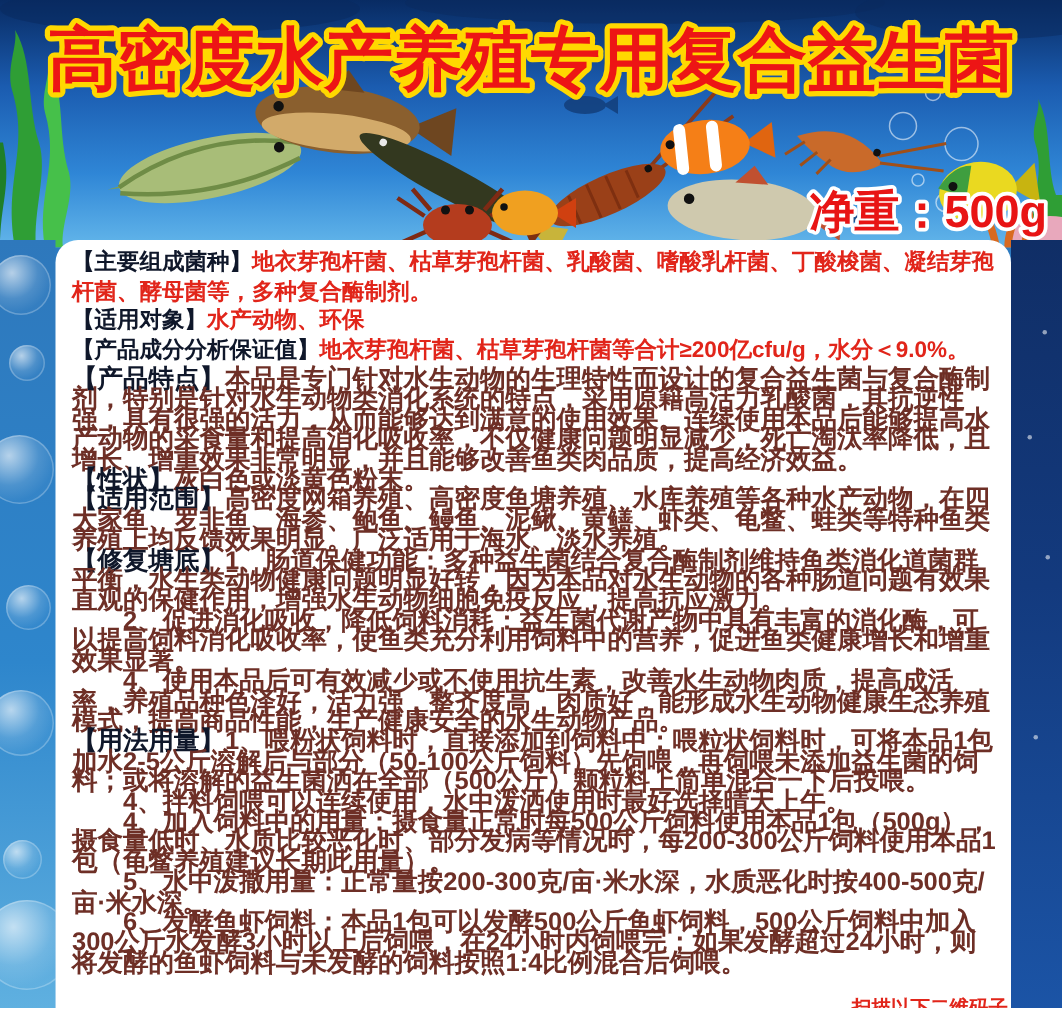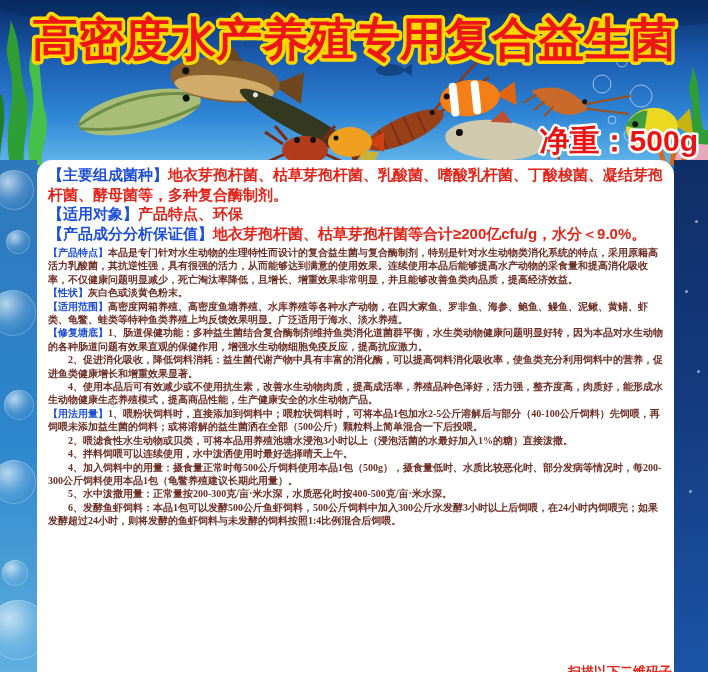--- a/index.html
+++ b/index.html
@@ -18,22 +18,22 @@
   .speck{position:absolute;width:3px;height:3px;border-radius:50%;background:rgba(255,255,255,.55);}
   
   .banner{position:absolute;left:0;top:0;width:708px;height:165px;}
   .title-svg{position:absolute;left:0;top:4px;}
   .netweight-svg{position:absolute;right:4px;top:120px;}
   
   .panel{position:absolute;left:37px;right:34px;top:160px;bottom:0;background:#ffffff;
         border-radius:15px 15px 0 0;padding:5px 8px 2px 11px;box-sizing:border-box;}
   .panel p{margin:0;}
   .big{font-size:15px;line-height:19.5px;color:#e1251a;font-weight:700;}
-  .b{font-size:10px;line-height:13.4px;color:#6e2f26;font-weight:600;font-family:Liberation Serif, serif;}
-  .lbl{color:#1d4ed8;font-weight:700;}
+  .b{font-size:17px;line-height:13.4px;color:#6e2f26;font-weight:600;}
+  .lbl{color:#0f172a;font-weight:700;}
   .ind{text-indent:2em;}
   .mt{margin-top:3px !important;}
   .spill{margin-right:-30px;}
   .footer-cut{position:absolute;right:36px;bottom:-9px;font-size:13px;font-weight:700;color:#e1251a;}
 </style>
 </head>
 <body>
 
 <div id="page">
 
@@ -176,33 +176,32 @@
   <div class="strip-right">
     <div class="speck" style="right:10px;top:60px;"></div>
     <div class="speck" style="right:20px;top:130px;"></div>
     <div class="speck" style="right:8px;top:210px;"></div>
     <div class="speck" style="right:16px;top:330px;"></div>
   </div>
 
   <div class="panel">
 
     <p class="big"><span class="lbl">【主要组成菌种】</span><span>地衣芽孢杆菌、枯草芽孢杆菌、乳酸菌、嗜酸乳杆菌、丁酸梭菌、凝结芽孢杆菌、酵母菌等，多种复合酶制剂。</span></p>
-    <p class="big"><span class="lbl">【适用对象】</span><span>产品特点、环保</span></p>
+    <p class="big"><span class="lbl">【适用对象】</span><span>水产动物、环保</span></p>
     <p class="big"><span class="lbl">【产品成分分析保证值】</span><span>地衣芽孢杆菌、枯草芽孢杆菌等合计≥200亿cfu/g，水分＜9.0%。</span></p>
 
     <p class="b mt"><span class="lbl">【产品特点】</span><span>本品是专门针对水生动物的生理特性而设计的复合益生菌与复合酶制剂，特别是针对水生动物类消化系统的特点，采用原籍高活力乳酸菌，其抗逆性强，具有很强的活力，从而能够达到满意的使用效果。连续使用本品后能够提高水产动物的采食量和提高消化吸收率，不仅健康问题明显减少，死亡淘汰率降低，且增长、增重效果非常明显，并且能够改善鱼类肉品质，提高经济效益。</span></p>
     <p class="b"><span class="lbl">【性状】</span><span>灰白色或淡黄色粉末。</span></p>
     <p class="b"><span class="lbl">【适用范围】</span><span>高密度网箱养殖、高密度鱼塘养殖、水库养殖等各种水产动物，在四大家鱼、罗非鱼、海参、鲍鱼、鳗鱼、泥鳅、黄鳝、虾类、龟鳖、蛙类等特种鱼类养殖上均反馈效果明显。广泛适用于海水、淡水养殖。</span></p>
 
     <p class="b spill"><span class="lbl">【修复塘底】</span><span>1、肠道保健功能：多种益生菌结合复合酶制剂维持鱼类消化道菌群平衡，水生类动物健康问题明显好转，因为本品对水生动物的各种肠道问题有效果直观的保健作用，增强水生动物细胞免疫反应，提高抗应激力。</span></p>
     <p class="b ind">2、促进消化吸收，降低饲料消耗：益生菌代谢产物中具有丰富的消化酶，可以提高饲料消化吸收率，使鱼类充分利用饲料中的营养，促进鱼类健康增长和增重效果显著。</p>
     <p class="b ind">4、使用本品后可有效减少或不使用抗生素，改善水生动物肉质，提高成活率，养殖品种色泽好，活力强，整齐度高，肉质好，能形成水生动物健康生态养殖模式，提高商品性能，生产健康安全的水生动物产品。</p>
 
-    <p class="b spill"><span class="lbl">【用法用量】</span><span>1、喂粉状饲料时，直接添加到饲料中；喂粒状饲料时，可将本品1包加水2-5公斤溶解后与部分（40-100公斤饲料）先饲喂，再饲喂未添加益生菌的饲料；或将溶解的益生菌洒在全部（500公斤）颗粒料上简单混合一下后投喂。</span></p>
-    <p class="b ind spill">2、喂滤食性水生动物或贝类，可将本品用养殖池塘水浸泡3小时以上（浸泡活菌的水最好加入1%的糖）直接泼撒。</p>
+    <p class="b spill"><span class="lbl">【用法用量】</span><span>1、喂粉状饲料时，直接添加到饲料中；喂粒状饲料时，可将本品1包加水2-5公斤溶解后与部分（50-100公斤饲料）先饲喂，再饲喂未添加益生菌的饲料；或将溶解的益生菌洒在全部（500公斤）颗粒料上简单混合一下后投喂。</span></p>
     <p class="b ind">4、拌料饲喂可以连续使用，水中泼洒使用时最好选择晴天上午。</p>
     <p class="b ind">4、加入饲料中的用量：摄食量正常时每500公斤饲料使用本品1包（500g），摄食量低时、水质比较恶化时、部分发病等情况时，每200-300公斤饲料使用本品1包（龟鳖养殖建议长期此用量）。</p>
     <p class="b ind">5、水中泼撒用量：正常量按200-300克/亩·米水深，水质恶化时按400-500克/亩·米水深。</p>
     <p class="b ind">6、发酵鱼虾饲料：本品1包可以发酵500公斤鱼虾饲料，500公斤饲料中加入300公斤水发酵3小时以上后饲喂，在24小时内饲喂完；如果发酵超过24小时，则将发酵的鱼虾饲料与未发酵的饲料按照1:4比例混合后饲喂。</p>
 
   </div>
 
   <div class="footer-cut">扫描以下二维码子</div>
 
 </div>

